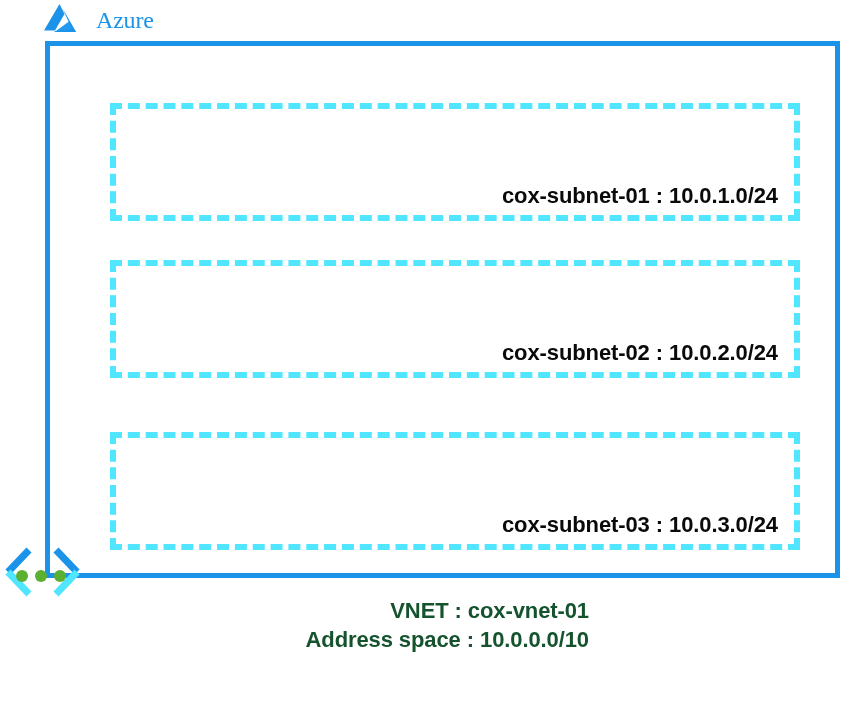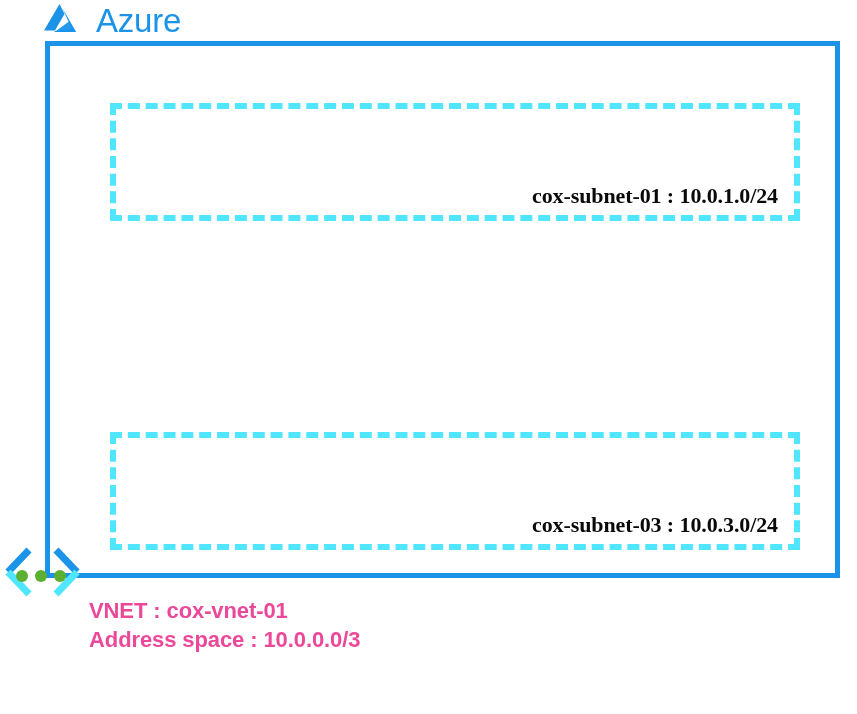--- a/index.html
+++ b/index.html
@@ -31,22 +31,22 @@
     display: flex;
     align-items: center;
     gap: 8px;
   }
   .brand-logo {
     width: 46px;
     height: 36px;
     display: block;
   }
   .brand-text {
-    font-family: Liberation Sans, sans-serif;
-    font-size: 33px;
+    font-family: Liberation Serif, serif;
+    font-size: 24px;
     font-weight: 400;
     color: #1b93e8;
     line-height: 1;
     letter-spacing: -0.2px;
     white-space: nowrap;
   }
 
   
   .vnet-box {
     position: absolute;
@@ -70,21 +70,21 @@
     background: transparent;
   }
   .subnet-1 { top: 98px; }
   .subnet-2 { top: 255px; }
   .subnet-3 { top: 411px; }
 
   .subnet-label {
     position: absolute;
     right: 16px;
     bottom: 6px;
-    font-family: Liberation Serif, serif;
+    font-family: Liberation Sans, sans-serif;
     font-size: 22px;
     font-weight: bold;
     color: #0a0a0a;
     white-space: nowrap;
     letter-spacing: -0.1px;
   }
 
   
   .connector-icon {
     position: absolute;
@@ -98,24 +98,25 @@
   .caption {
     position: absolute;
     left: 89px;
     top: 596px;
     width: 500px;
   }
   .caption-line {
     font-family: "Liberation Sans", sans-serif;
     font-size: 22px;
     font-weight: bold;
-    color: #ec4899;
+    color: #14532d;
     line-height: 29px;
     white-space: nowrap;
     letter-spacing: -0.1px;
+    text-align: right;
   }
 </style>
 </head>
 <body>
 
 <div id="canvas">
 
   <div class="brand">
     <span class="brand-logo">
       <svg class="brand-logo" viewBox="0 0 46 36" xmlns="http://www.w3.org/2000/svg" aria-hidden="true">
@@ -126,20 +127,23 @@
     </span>
     <span class="brand-text">Azure</span>
   </div>
 
   <div class="vnet-box">
 
     <div class="subnet-box subnet-1" style="left:60px; top:57px;">
       <span class="subnet-label">cox-subnet-01 : 10.0.1.0/24</span>
     </div>
 
+    <div class="subnet-box subnet-2" style="left:60px; top:214px;">
+      <span class="subnet-label">cox-subnet-02 : 10.0.2.0/24</span>
+    </div>
 
     <div class="subnet-box subnet-3" style="left:60px; top:386px;">
       <span class="subnet-label">cox-subnet-03 : 10.0.3.0/24</span>
     </div>
 
   </div>
 
   <span class="connector-icon">
     <svg width="86" height="56" viewBox="0 0 86 56" xmlns="http://www.w3.org/2000/svg" aria-hidden="true">
 
@@ -152,16 +156,16 @@
       <line x1="73" y1="29" x2="52" y2="51" stroke="#50e6ff" stroke-width="7" stroke-linecap="butt"></line>
 
       <circle cx="18" cy="33" r="6" fill="#5cb031"></circle>
       <circle cx="37" cy="33" r="6" fill="#5cb031"></circle>
       <circle cx="56" cy="33" r="6" fill="#5cb031"></circle>
     </svg>
   </span>
 
   <div class="caption">
     <div class="caption-line">VNET : cox-vnet-01</div>
-    <div class="caption-line">Address space : 10.0.0.0/3</div>
+    <div class="caption-line">Address space : 10.0.0.0/10</div>
   </div>
 
 </div>
 
 </body></html>

